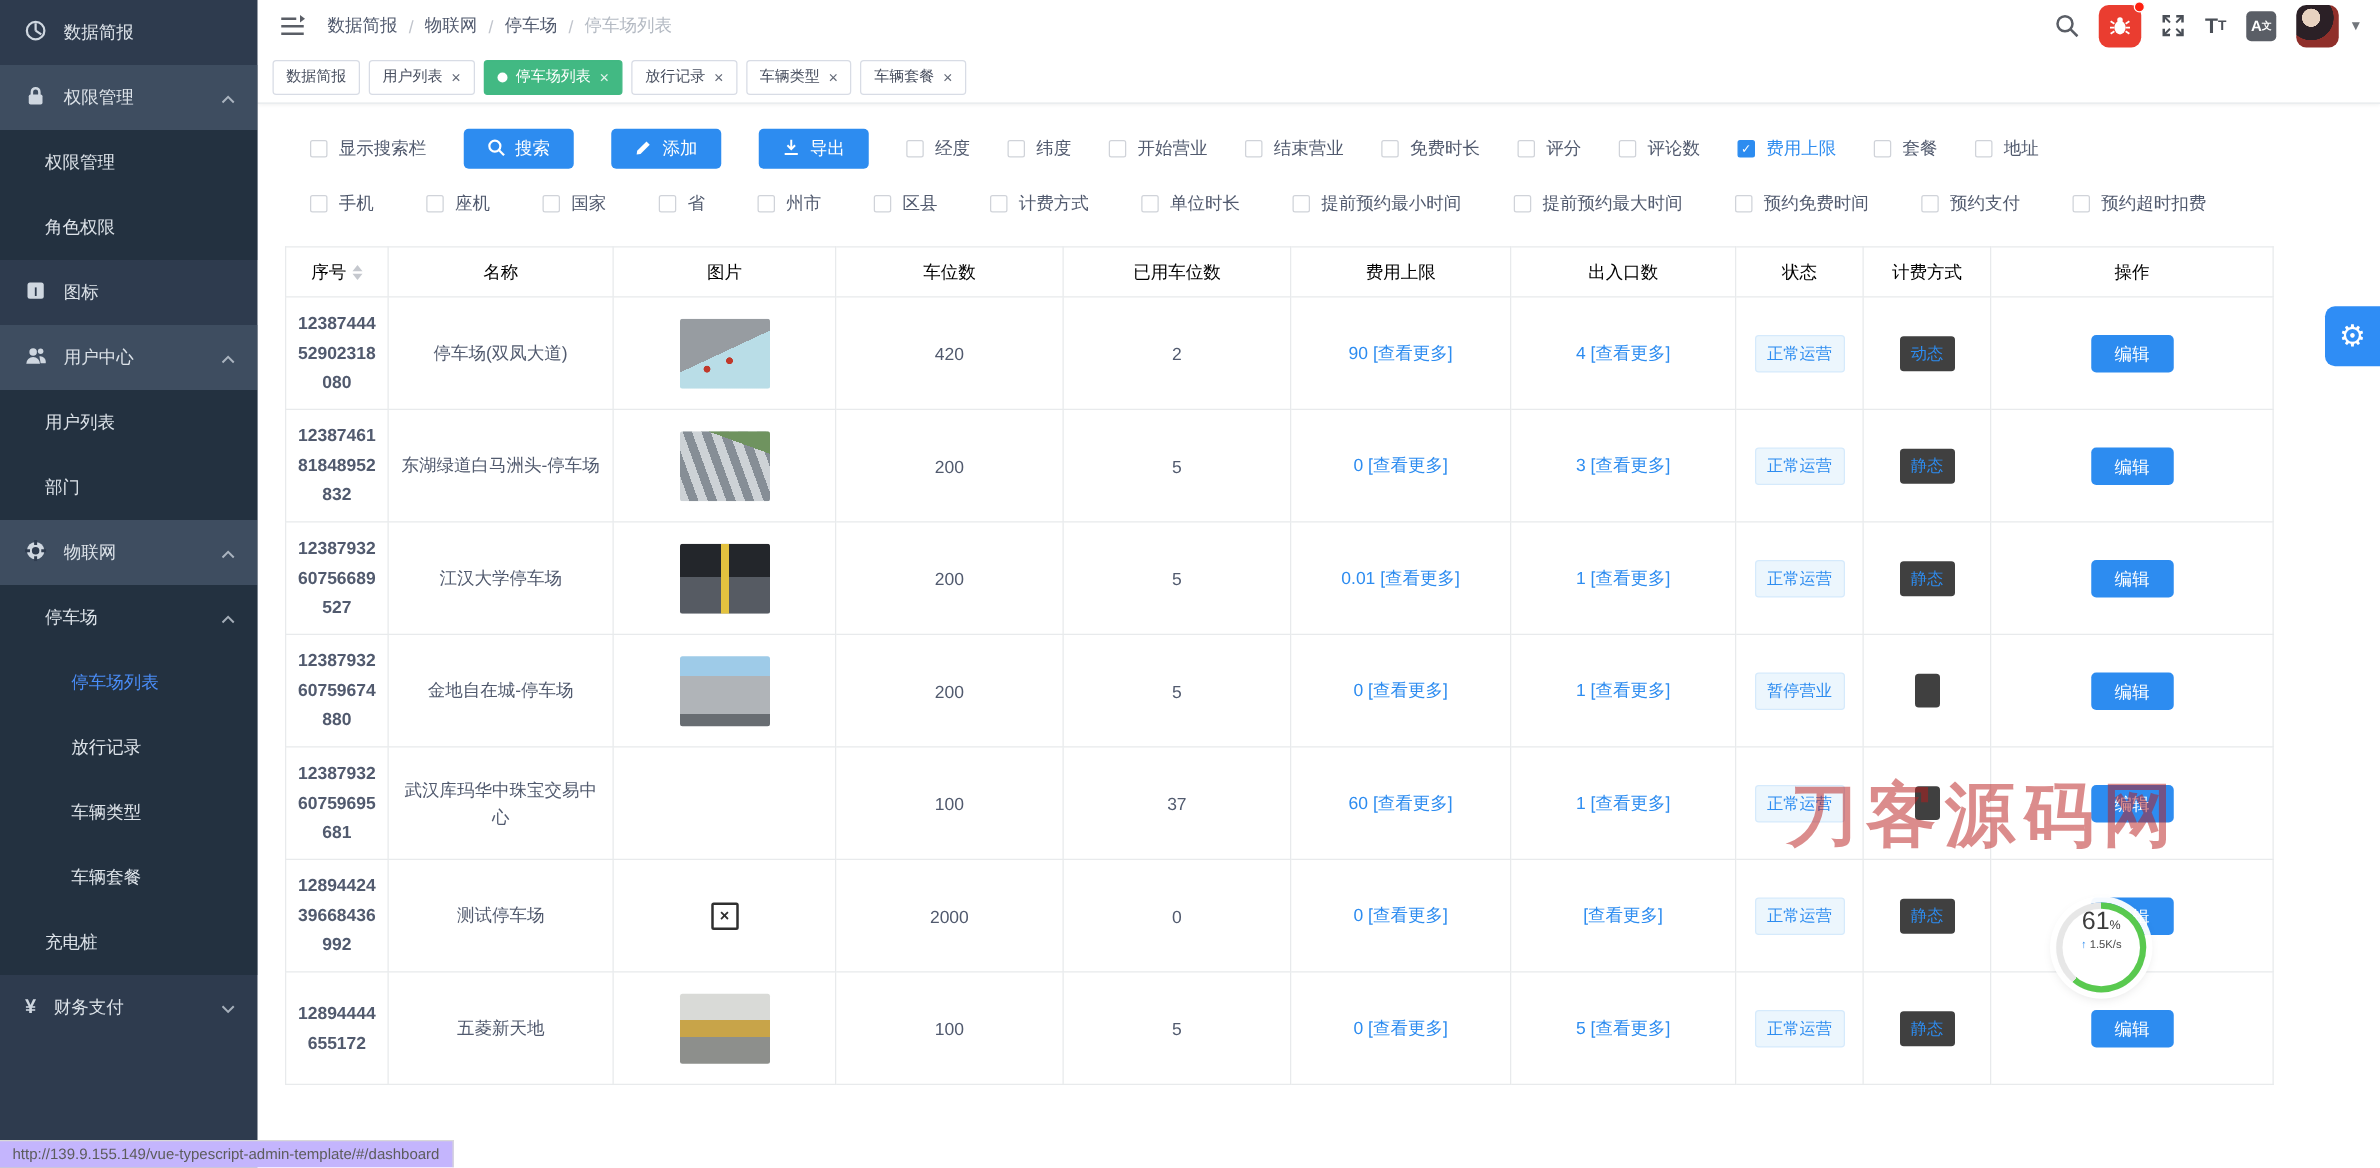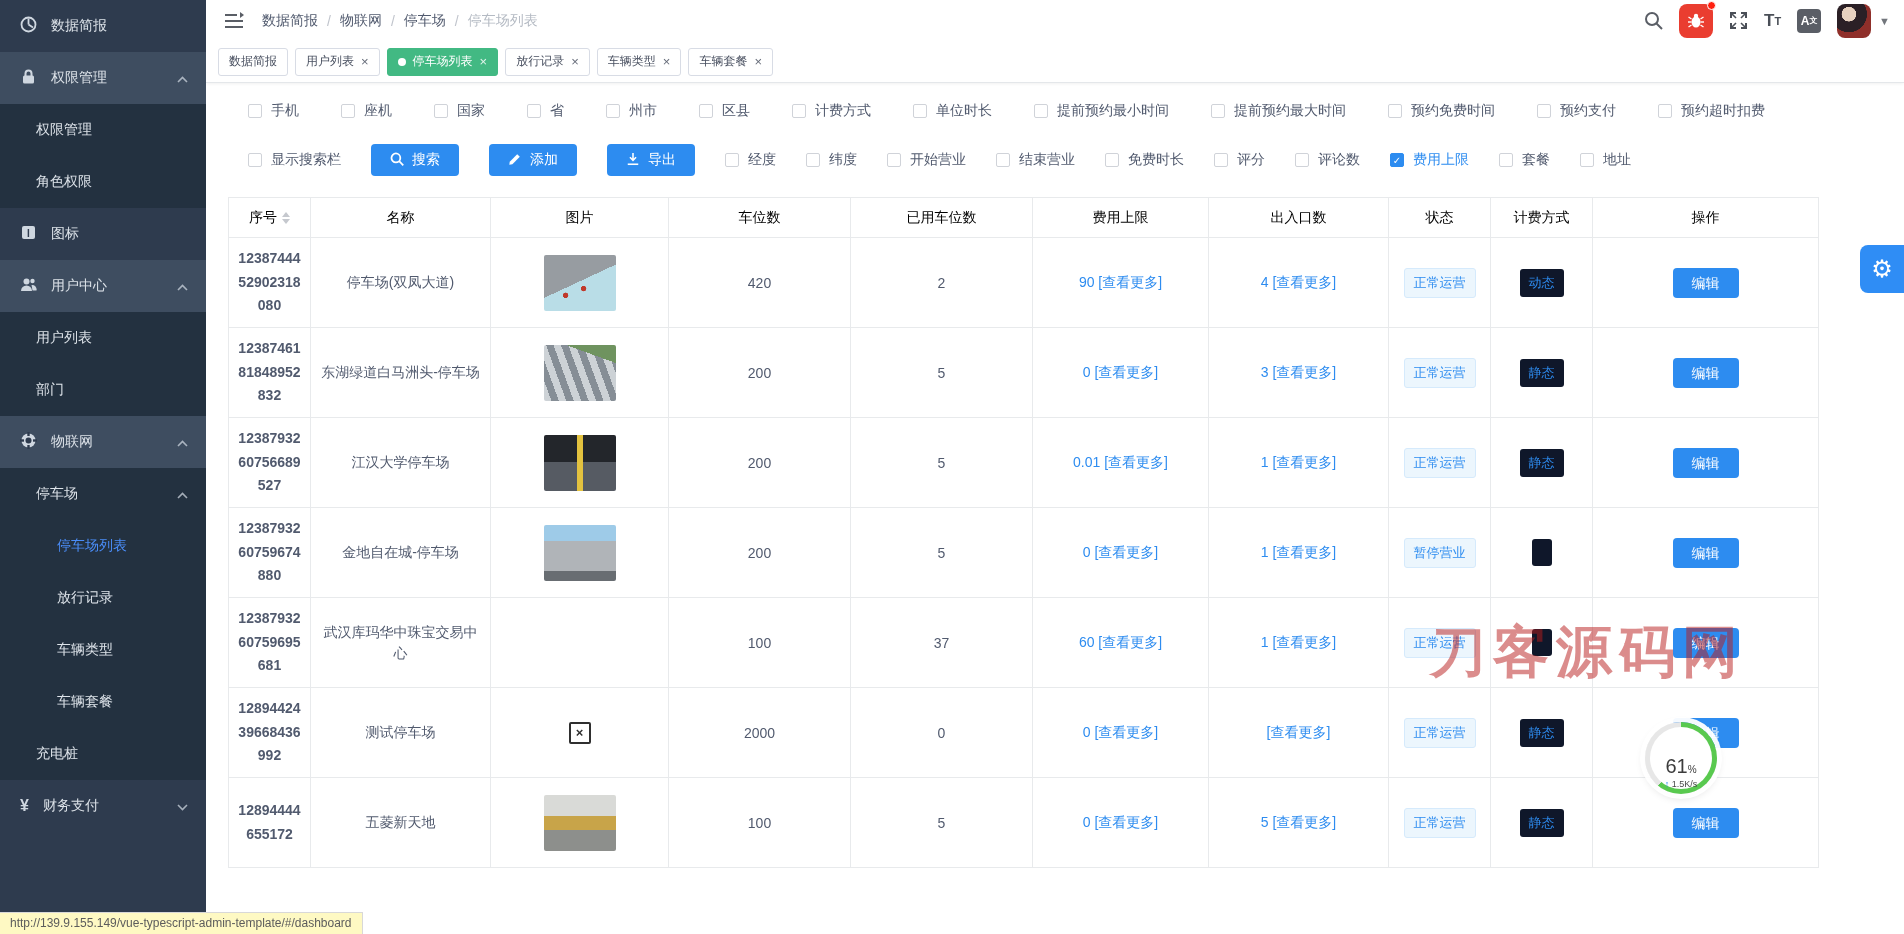--- a/index.html
+++ b/index.html
@@ -70,21 +70,21 @@
   
   #grid { margin:21px 0 0 22px; width:1590px; border-collapse:collapse; table-layout:fixed; font-size:14px; }
   #grid th, #grid td { border:1px solid #e8eaec; text-align:center; vertical-align:middle; padding:4px 8px; }
   #grid th { height:40px; color:#000000; font-weight:normal; font-size:14px; }
   #grid td { height:90px; color:#515a6e; }
   td.idcell { word-break:break-all; line-height:1.7; padding:0 10px;font-weight:bold; }
   td.namecell { line-height:1.5; }
   .link { color:#2d8cf0; cursor:pointer; white-space:nowrap; }
   .tag { display:inline-block; padding:5px 9px; font-size:13px; color:#2d8cf0;
     background:#ecf6fd; border:1px solid #d5eafc; border-radius:3px; }
-  .tag.billing { border:none; background:#0f172a; }
+  .tag.billing { border:none; background:#404040; }
   .tag.billing.empty { width:20px; height:27px; padding:0; vertical-align:middle; }
   .btn-edit { display:inline-block; width:66px; height:30px; line-height:30px; background:#2d8cf0;
     color:#fff; border-radius:4px; font-size:14px; cursor:pointer; }
   .sorters { display:inline-flex; flex-direction:column; gap:2px; margin-left:5px; vertical-align:middle; cursor:pointer; }
   .sorters i { width:0; height:0; border-left:4px solid transparent; border-right:4px solid transparent; display:block; }
   .sorters .up { border-bottom:5px solid #c5c8ce; }
   .sorters .dn { border-top:5px solid #c5c8ce; }
   
   .ph { display:inline-block; width:72px; height:56px; border-radius:2px; vertical-align:middle; }
   .ph-pool { background:radial-gradient(circle at 30% 72%, #c0392b 2.5px, transparent 3px),
@@ -100,29 +100,29 @@
   .ph-broken { width:22px; height:22px; border:2px solid #2f2f2f; border-radius:2px;
     display:inline-flex; align-items:center; justify-content:center; font-size:13px; color:#2f2f2f; font-weight:bold; }
   
   #watermark { position:absolute; left:1430px; top:615px; font-size:56px; font-weight:bold;
     color:#b91c1c; opacity:.5; letter-spacing:7px; z-index:30; pointer-events:none; white-space:nowrap; }
   #net-widget { position:absolute; left:1645px; top:722px; width:72px; height:72px; border-radius:50%;
     background:conic-gradient(#59c94f 0 61%, #e7e7e7 61% 100%);
     box-shadow:0 0 0 5px rgba(255,255,255,.95), 0 3px 10px rgba(0,0,0,.18); z-index:40;
     display:flex; align-items:center; justify-content:center; }
   #net-inner { width:62px; height:62px; border-radius:50%; background:#fff;
-    display:flex; flex-direction:column; align-items:center; justify-content:flex-end; }
+    display:flex; flex-direction:column; align-items:center; justify-content:flex-start; }
   #net-inner .pct { font-size:20px; color:#3c3c3c; line-height:1; }
   #net-inner .pct .unit { font-size:10px; }
   #net-inner .spd { font-size:9px; color:#4a4a4a; margin-top:3px; }
   #net-inner .spd .arr { color:#2d8cf0; }
   #gear-btn { position:absolute; right:0; top:245px; width:44px; height:48px; background:#2f8df5;
     border-radius:8px 0 0 8px; display:flex; align-items:center; justify-content:center;
     color:#fff; font-size:24px; cursor:pointer; z-index:40; }
-  #statusbar { position:absolute; left:0; bottom:0; height:22px; max-width:660px; background:#fef9c3;
+  #statusbar { position:absolute; left:0; bottom:0; height:22px; max-width:660px; background:#c4b5fd;
     border:1px solid #d8d8d8; border-left:none; border-bottom:none; font-size:12px; color:#5c5c5c;
     line-height:20px; padding:0 10px; z-index:50; white-space:nowrap; overflow:hidden; }
 </style>
 </head>
 <body>
 
 <div id="sidebar">
     <div class="side-item l1">
       <span><svg class="mi" viewBox="0 0 17 17" fill="none" stroke="#cfd7e0" stroke-width="1.8">
           <circle cx="8.5" cy="8.5" r="7"></circle>
@@ -302,74 +302,20 @@
       <span>车辆类型</span>
       <span class="x">×</span>
     </span>
     <span class="tab">
       <span>车辆套餐</span>
       <span class="x">×</span>
     </span>
   </div>
 
 <div id="content">
-  <div id="filters-row2" class="filters">
-      <span class="chk">
-        <span class="box"></span>
-        <span>手机</span>
-      </span>
-      <span class="chk">
-        <span class="box"></span>
-        <span>座机</span>
-      </span>
-      <span class="chk">
-        <span class="box"></span>
-        <span>国家</span>
-      </span>
-      <span class="chk">
-        <span class="box"></span>
-        <span>省</span>
-      </span>
-      <span class="chk">
-        <span class="box"></span>
-        <span>州市</span>
-      </span>
-      <span class="chk">
-        <span class="box"></span>
-        <span>区县</span>
-      </span>
-      <span class="chk">
-        <span class="box"></span>
-        <span>计费方式</span>
-      </span>
-      <span class="chk">
-        <span class="box"></span>
-        <span>单位时长</span>
-      </span>
-      <span class="chk">
-        <span class="box"></span>
-        <span>提前预约最小时间</span>
-      </span>
-      <span class="chk">
-        <span class="box"></span>
-        <span>提前预约最大时间</span>
-      </span>
-      <span class="chk">
-        <span class="box"></span>
-        <span>预约免费时间</span>
-      </span>
-      <span class="chk">
-        <span class="box"></span>
-        <span>预约支付</span>
-      </span>
-      <span class="chk">
-        <span class="box"></span>
-        <span>预约超时扣费</span>
-      </span>
-    </div>
   <div id="filters-row1" class="filters">
       <span class="chk">
         <span class="box"></span>
         <span>显示搜索栏</span>
       </span>
       <span class="btn">
         <span><svg width="14" height="14" viewBox="0 0 19 19" fill="none" stroke="#fff" stroke-width="2.4">
             <circle cx="8" cy="8" r="6"></circle>
             <line x1="12.5" y1="12.5" x2="18" y2="18"></line>
           </svg></span>
@@ -420,20 +366,74 @@
         <span class="box">✓</span>
         <span>费用上限</span>
       </span>
       <span class="chk">
         <span class="box"></span>
         <span>套餐</span>
       </span>
       <span class="chk">
         <span class="box"></span>
         <span>地址</span>
+      </span>
+    </div>
+  <div id="filters-row2" class="filters">
+      <span class="chk">
+        <span class="box"></span>
+        <span>手机</span>
+      </span>
+      <span class="chk">
+        <span class="box"></span>
+        <span>座机</span>
+      </span>
+      <span class="chk">
+        <span class="box"></span>
+        <span>国家</span>
+      </span>
+      <span class="chk">
+        <span class="box"></span>
+        <span>省</span>
+      </span>
+      <span class="chk">
+        <span class="box"></span>
+        <span>州市</span>
+      </span>
+      <span class="chk">
+        <span class="box"></span>
+        <span>区县</span>
+      </span>
+      <span class="chk">
+        <span class="box"></span>
+        <span>计费方式</span>
+      </span>
+      <span class="chk">
+        <span class="box"></span>
+        <span>单位时长</span>
+      </span>
+      <span class="chk">
+        <span class="box"></span>
+        <span>提前预约最小时间</span>
+      </span>
+      <span class="chk">
+        <span class="box"></span>
+        <span>提前预约最大时间</span>
+      </span>
+      <span class="chk">
+        <span class="box"></span>
+        <span>预约免费时间</span>
+      </span>
+      <span class="chk">
+        <span class="box"></span>
+        <span>预约支付</span>
+      </span>
+      <span class="chk">
+        <span class="box"></span>
+        <span>预约超时扣费</span>
       </span>
     </div>
   <table id="grid">
     <colgroup>
       <col style="width:82px">
         <col style="width:180px">
         <col style="width:178px">
         <col style="width:182px">
       <col style="width:182px">
         <col style="width:176px">

